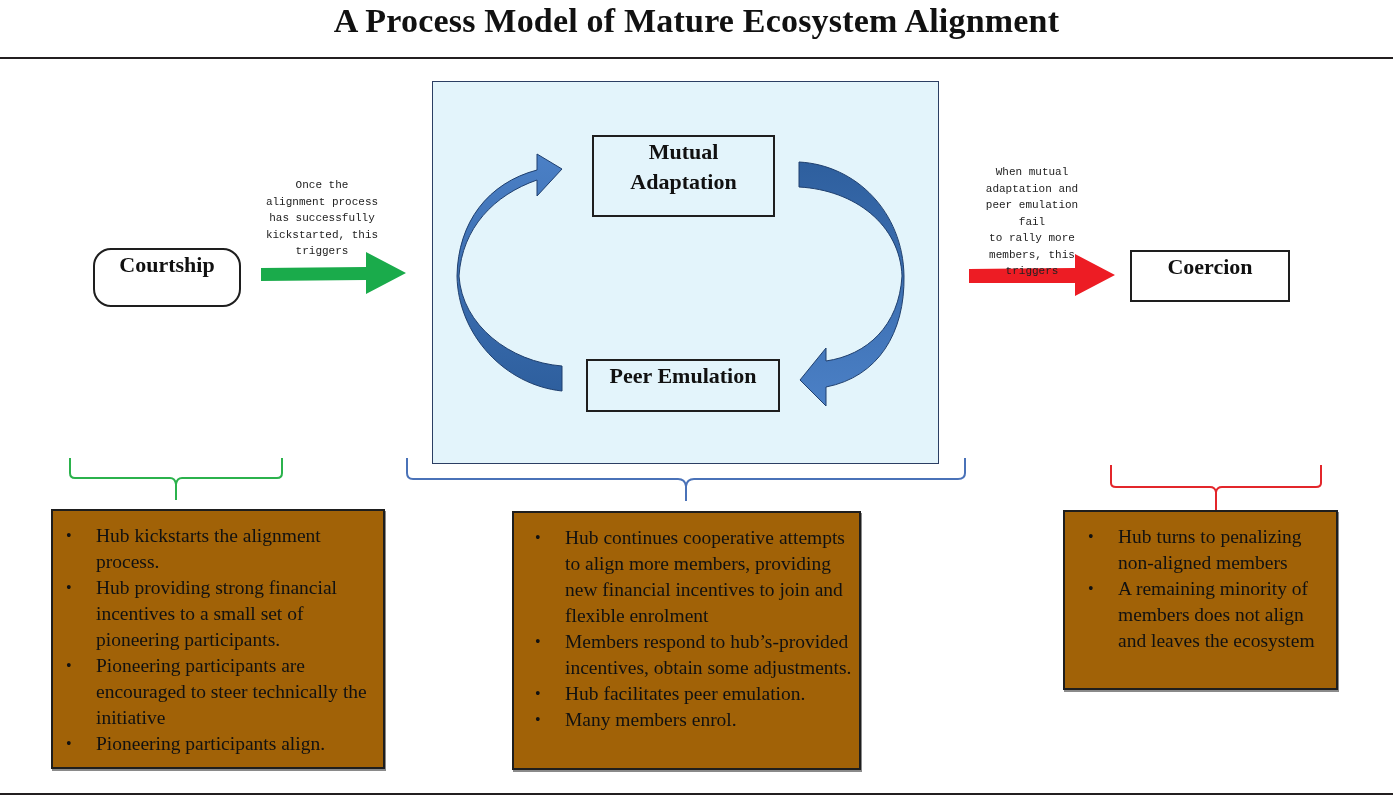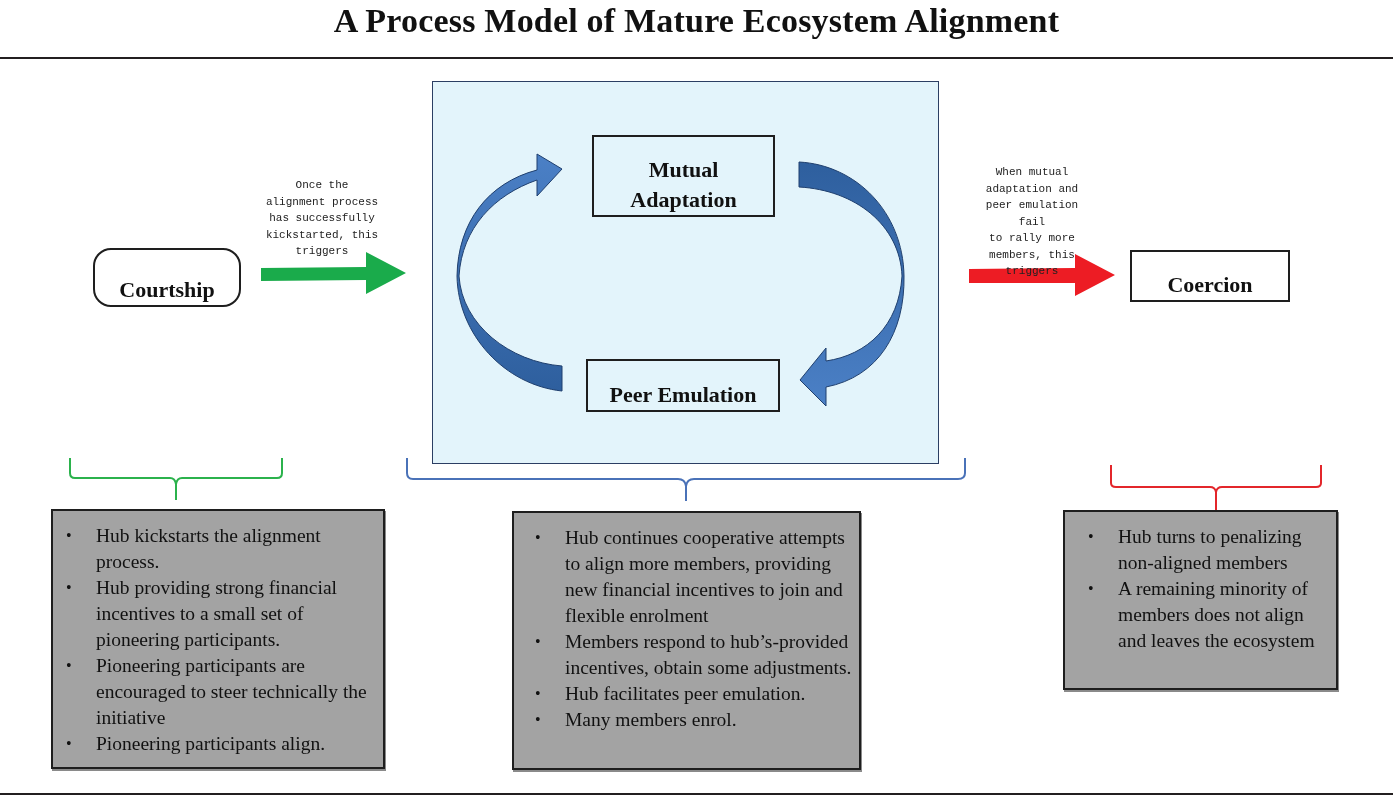--- a/index.html
+++ b/index.html
@@ -8,37 +8,37 @@
     .title { position: absolute; left: 0; width: 1393px; top: 2px; text-align: center;
              font-size: 34px; font-weight: bold; letter-spacing: 0.2px; }
     .rule { position: absolute; left: 0; width: 1393px; height: 2px; background: #231f20; }
     .rule.top { top: 57px; }
     .rule.bottom { top: 793px; }
 
     .center-panel { position: absolute; left: 432px; top: 81px; width: 507px; height: 383px;
                     background: #e3f4fb; border: 1px solid #2b3e63; box-sizing: border-box; }
 
     .stage-box { position: absolute; background: #ffffff; border: 2px solid #1e1e1e;
-                 box-sizing: border-box; display: flex; align-items: flex-end; justify-content: center;
+                 box-sizing: border-box; display: flex; align-items: flex-start; justify-content: center;
                  text-align: center; font-weight: bold; font-size: 22px; line-height: 30px; }
     .stage-box.inner { background: #e3f4fb; }
     #courtship { left: 93px; top: 248px; width: 148px; height: 59px; border-radius: 18px; }
     #coercion { left: 1130px; top: 250px; width: 160px; height: 52px; }
     #mutual { left: 592px; top: 135px; width: 183px; height: 82px; }
     #peer { left: 586px; top: 359px; width: 194px; height: 53px; }
 
     .trigger-note { position: absolute; text-align: center;
                     font-family: Liberation Mono, monospace;
                     font-size: 11px; line-height: 16.5px; color: #222; }
     #note-left { left: 262px; top: 177px; width: 120px; }
     #note-right { left: 972px; top: 164px; width: 120px; }
 
     svg.overlay { position: absolute; left: 0; top: 0; width: 1393px; height: 810px; pointer-events: none; }
 
-    .bullet-box { position: absolute; background: #a3a3a3; border: 2px solid #1e1e1e;
+    .bullet-box { position: absolute; background: #a16207; border: 2px solid #1e1e1e;
                   box-sizing: border-box; box-shadow: 1px 2px 0 #8a8a8a;
                   font-size: 19.5px; line-height: 26px; }
     .bullet-box ul { margin: 0; padding: 0; list-style: none; }
     .bullet-box li { position: relative; padding-left: 43px; }
     .bullet-box li::before { content: "•"; position: absolute; left: 13px; top: 0; font-size: 16px; }
     #box-left { left: 51px; top: 509px; width: 334px; height: 260px; padding: 12px 6px 0 0; }
     #box-center { left: 512px; top: 511px; width: 349px; height: 259px; padding: 12px 4px 0 8px; }
     #box-right { left: 1063px; top: 510px; width: 275px; height: 180px; padding: 12px 4px 0 10px; }
   </style>
 </head>

